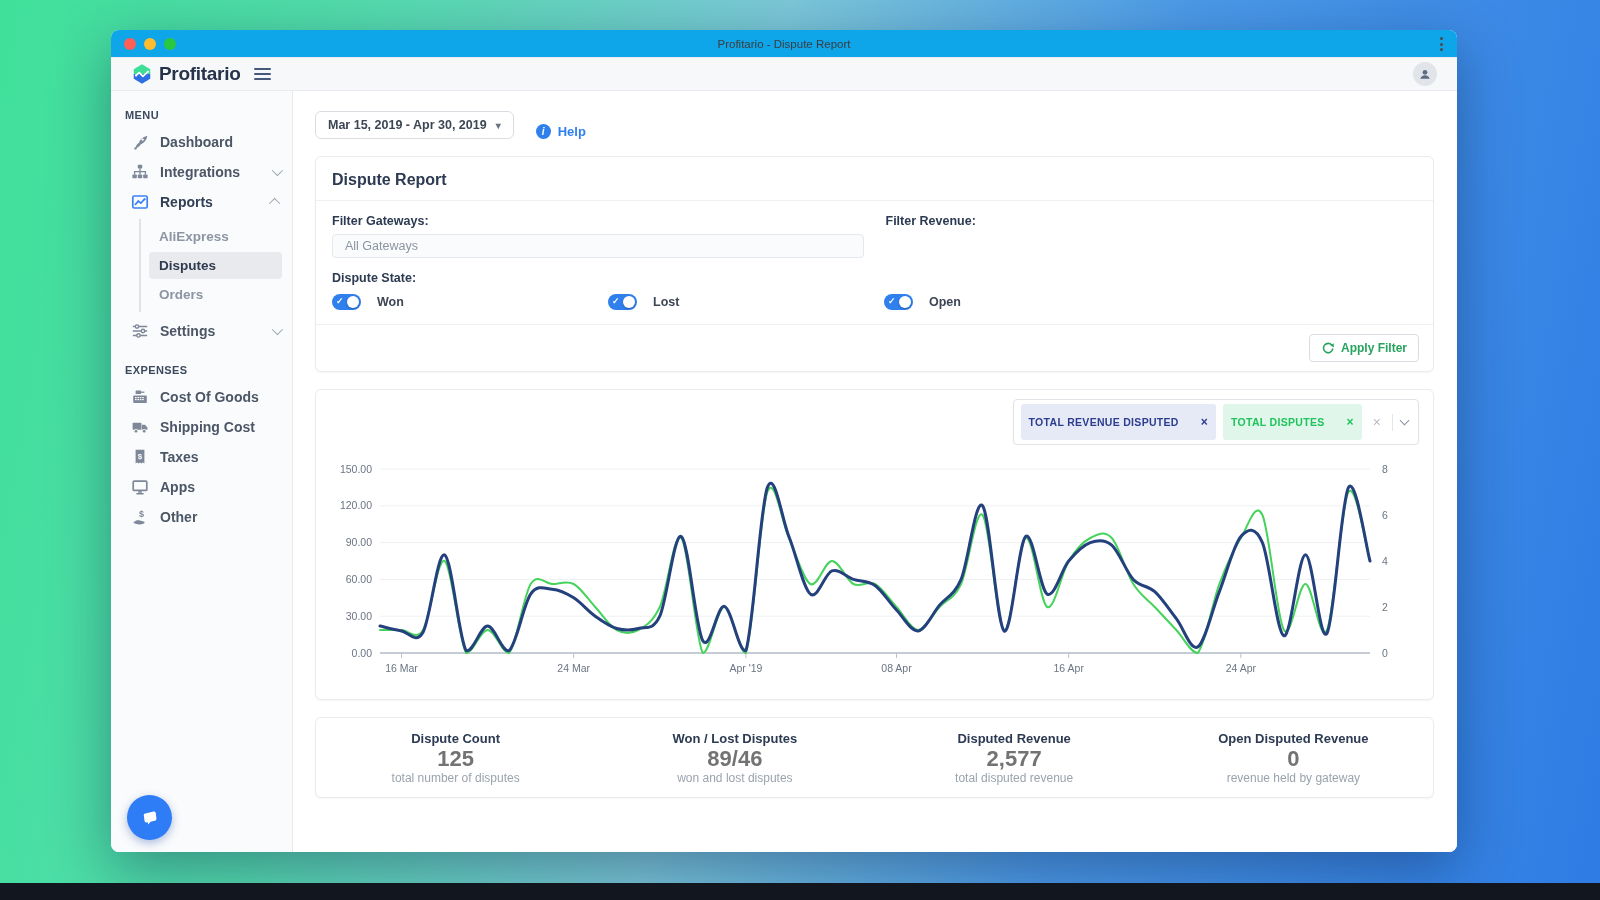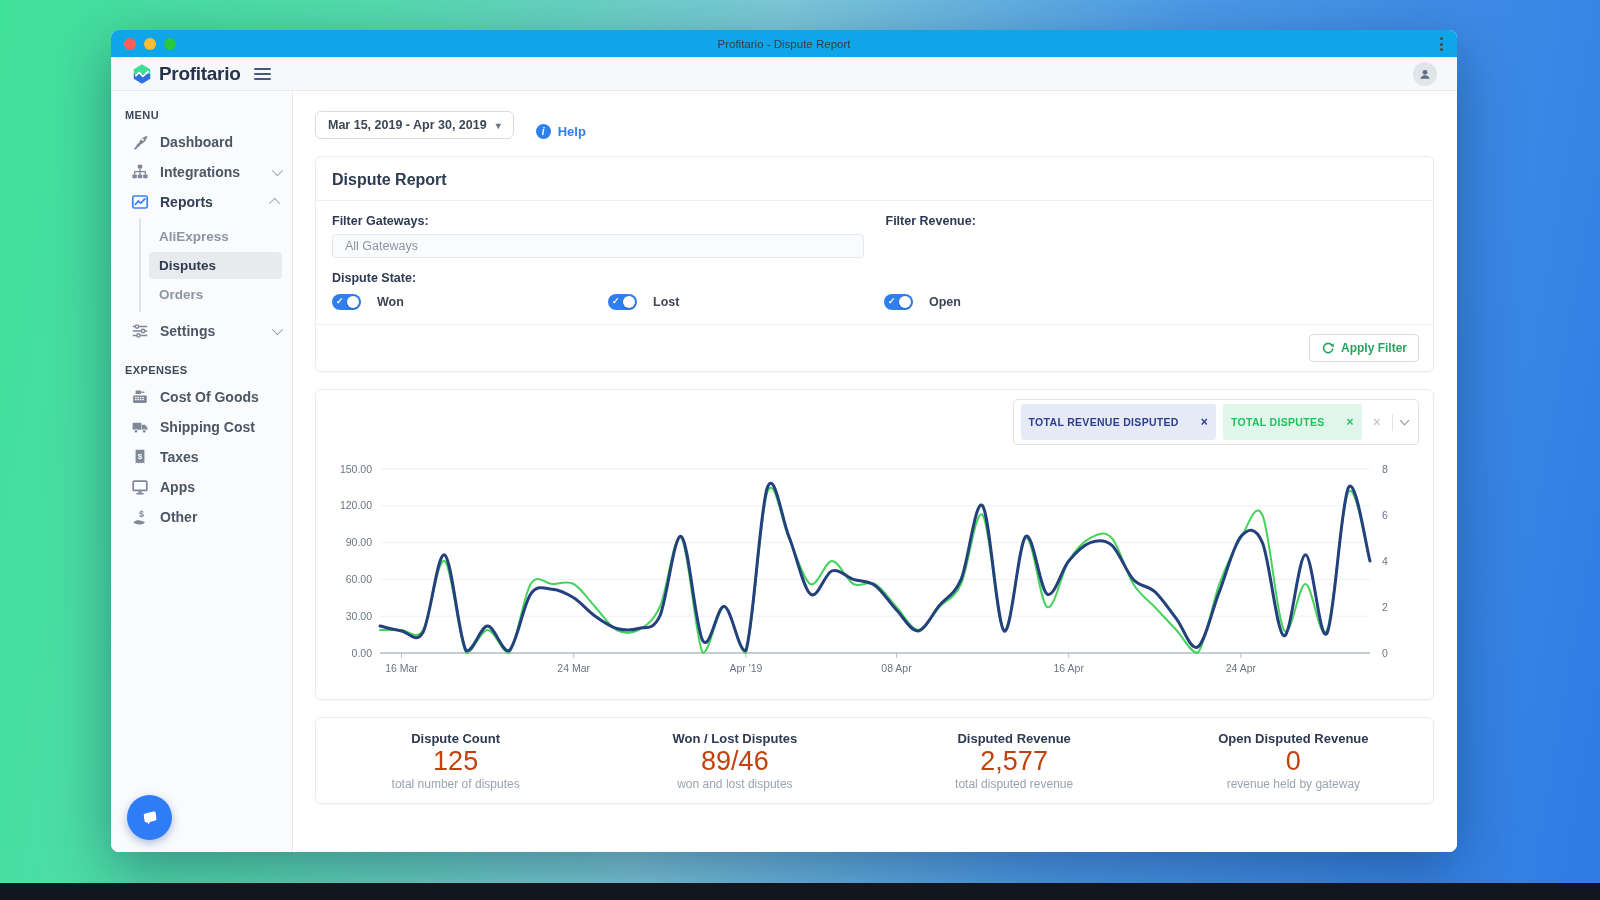--- a/index.html
+++ b/index.html
@@ -94,21 +94,21 @@
   .tag .x { font-size:12px; cursor:pointer; line-height:1; }
   .clear-x { color:#b6bdc6; font-size:14px; padding:0 4px; cursor:pointer; }
   .sel-div { width:1px; height:17px; background:#e2e6ea; }
   .sel-chev { width:7px; height:7px; border-right:1.6px solid #8a94a0; border-bottom:1.6px solid #8a94a0; transform:rotate(45deg); margin:0 3px 3px 1px; cursor:pointer; }
   .chart-svg { display:block; width:1088px; height:240px; margin-top:6px; }
 
   
   .stats-card { display:flex; padding:13px 0 12px; }
   .stat { flex:1 1 0; text-align:center; }
   .stat-title { font-size:13px; font-weight:bold; color:#2c3a52; }
-  .stat-value { font-size:27px; font-weight:normal; color:#c2410c; line-height:1.15; }
+  .stat-value { font-size:22px; font-weight:bold; color:#737373; line-height:1.15; }
   .stat-sub { font-size:12px; color:#9aa3ad; }
 
   
   .chat { position:absolute; left:16px; bottom:12px; width:45px; height:45px; border-radius:50%; background:#2e7cf6;
     display:flex; align-items:center; justify-content:center; box-shadow:0 3px 10px rgba(20,60,160,.35); cursor:pointer; }
 </style>
 </head>
 <body>
 
 <div class="bg">

